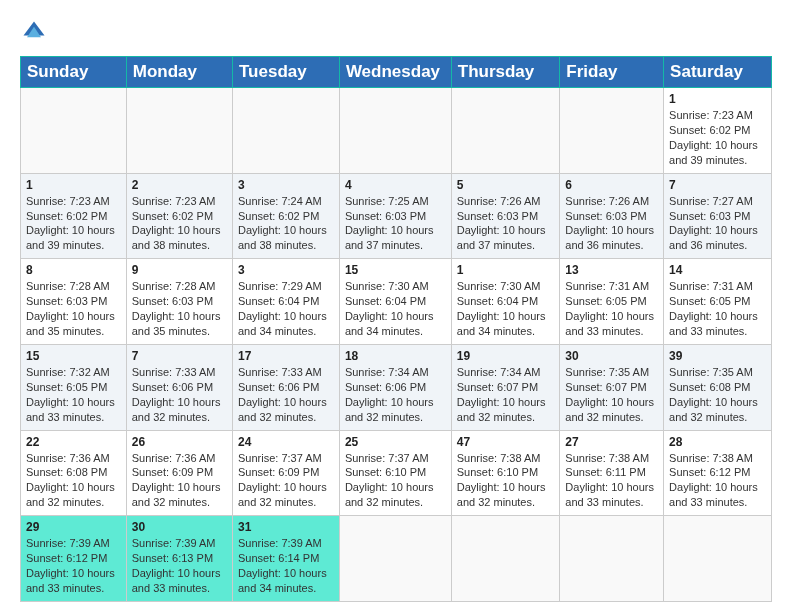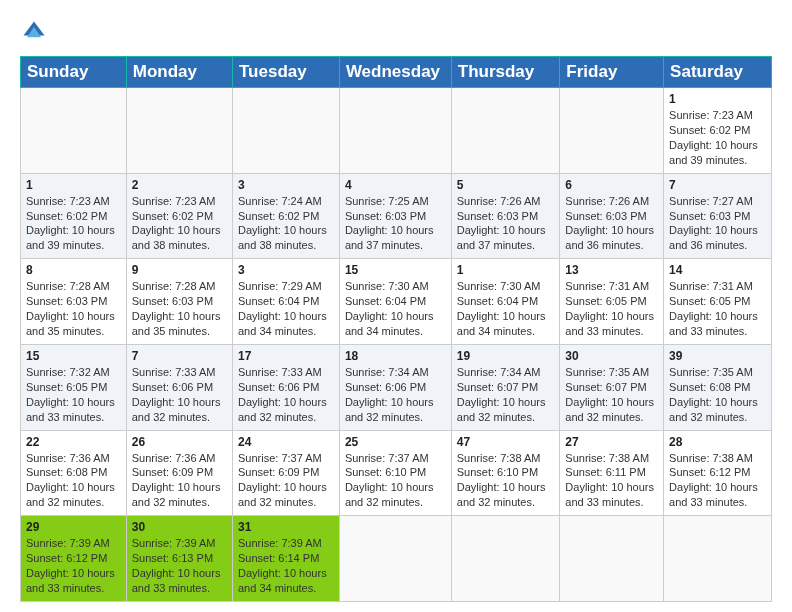--- a/index.html
+++ b/index.html
@@ -88,21 +88,21 @@
     }
     .day-info {
       color: #333;
       line-height: 1.35;
       font-size: 11px;
     }
     .empty-cell {
       background: #f9f9f9 !important;
     }
     .calendar tr:last-child td {
-      background: #84cc16;
+      background: #5eead4;
     }
   </style>
 </head>
 <body>
 
 <div class="page">
   <div class="header">
     <div class="logo">
       <svg class="logo-icon" viewBox="0 0 32 32">
         <polygon points="16,4 28,20 4,20" fill="#2d6db5"></polygon>

